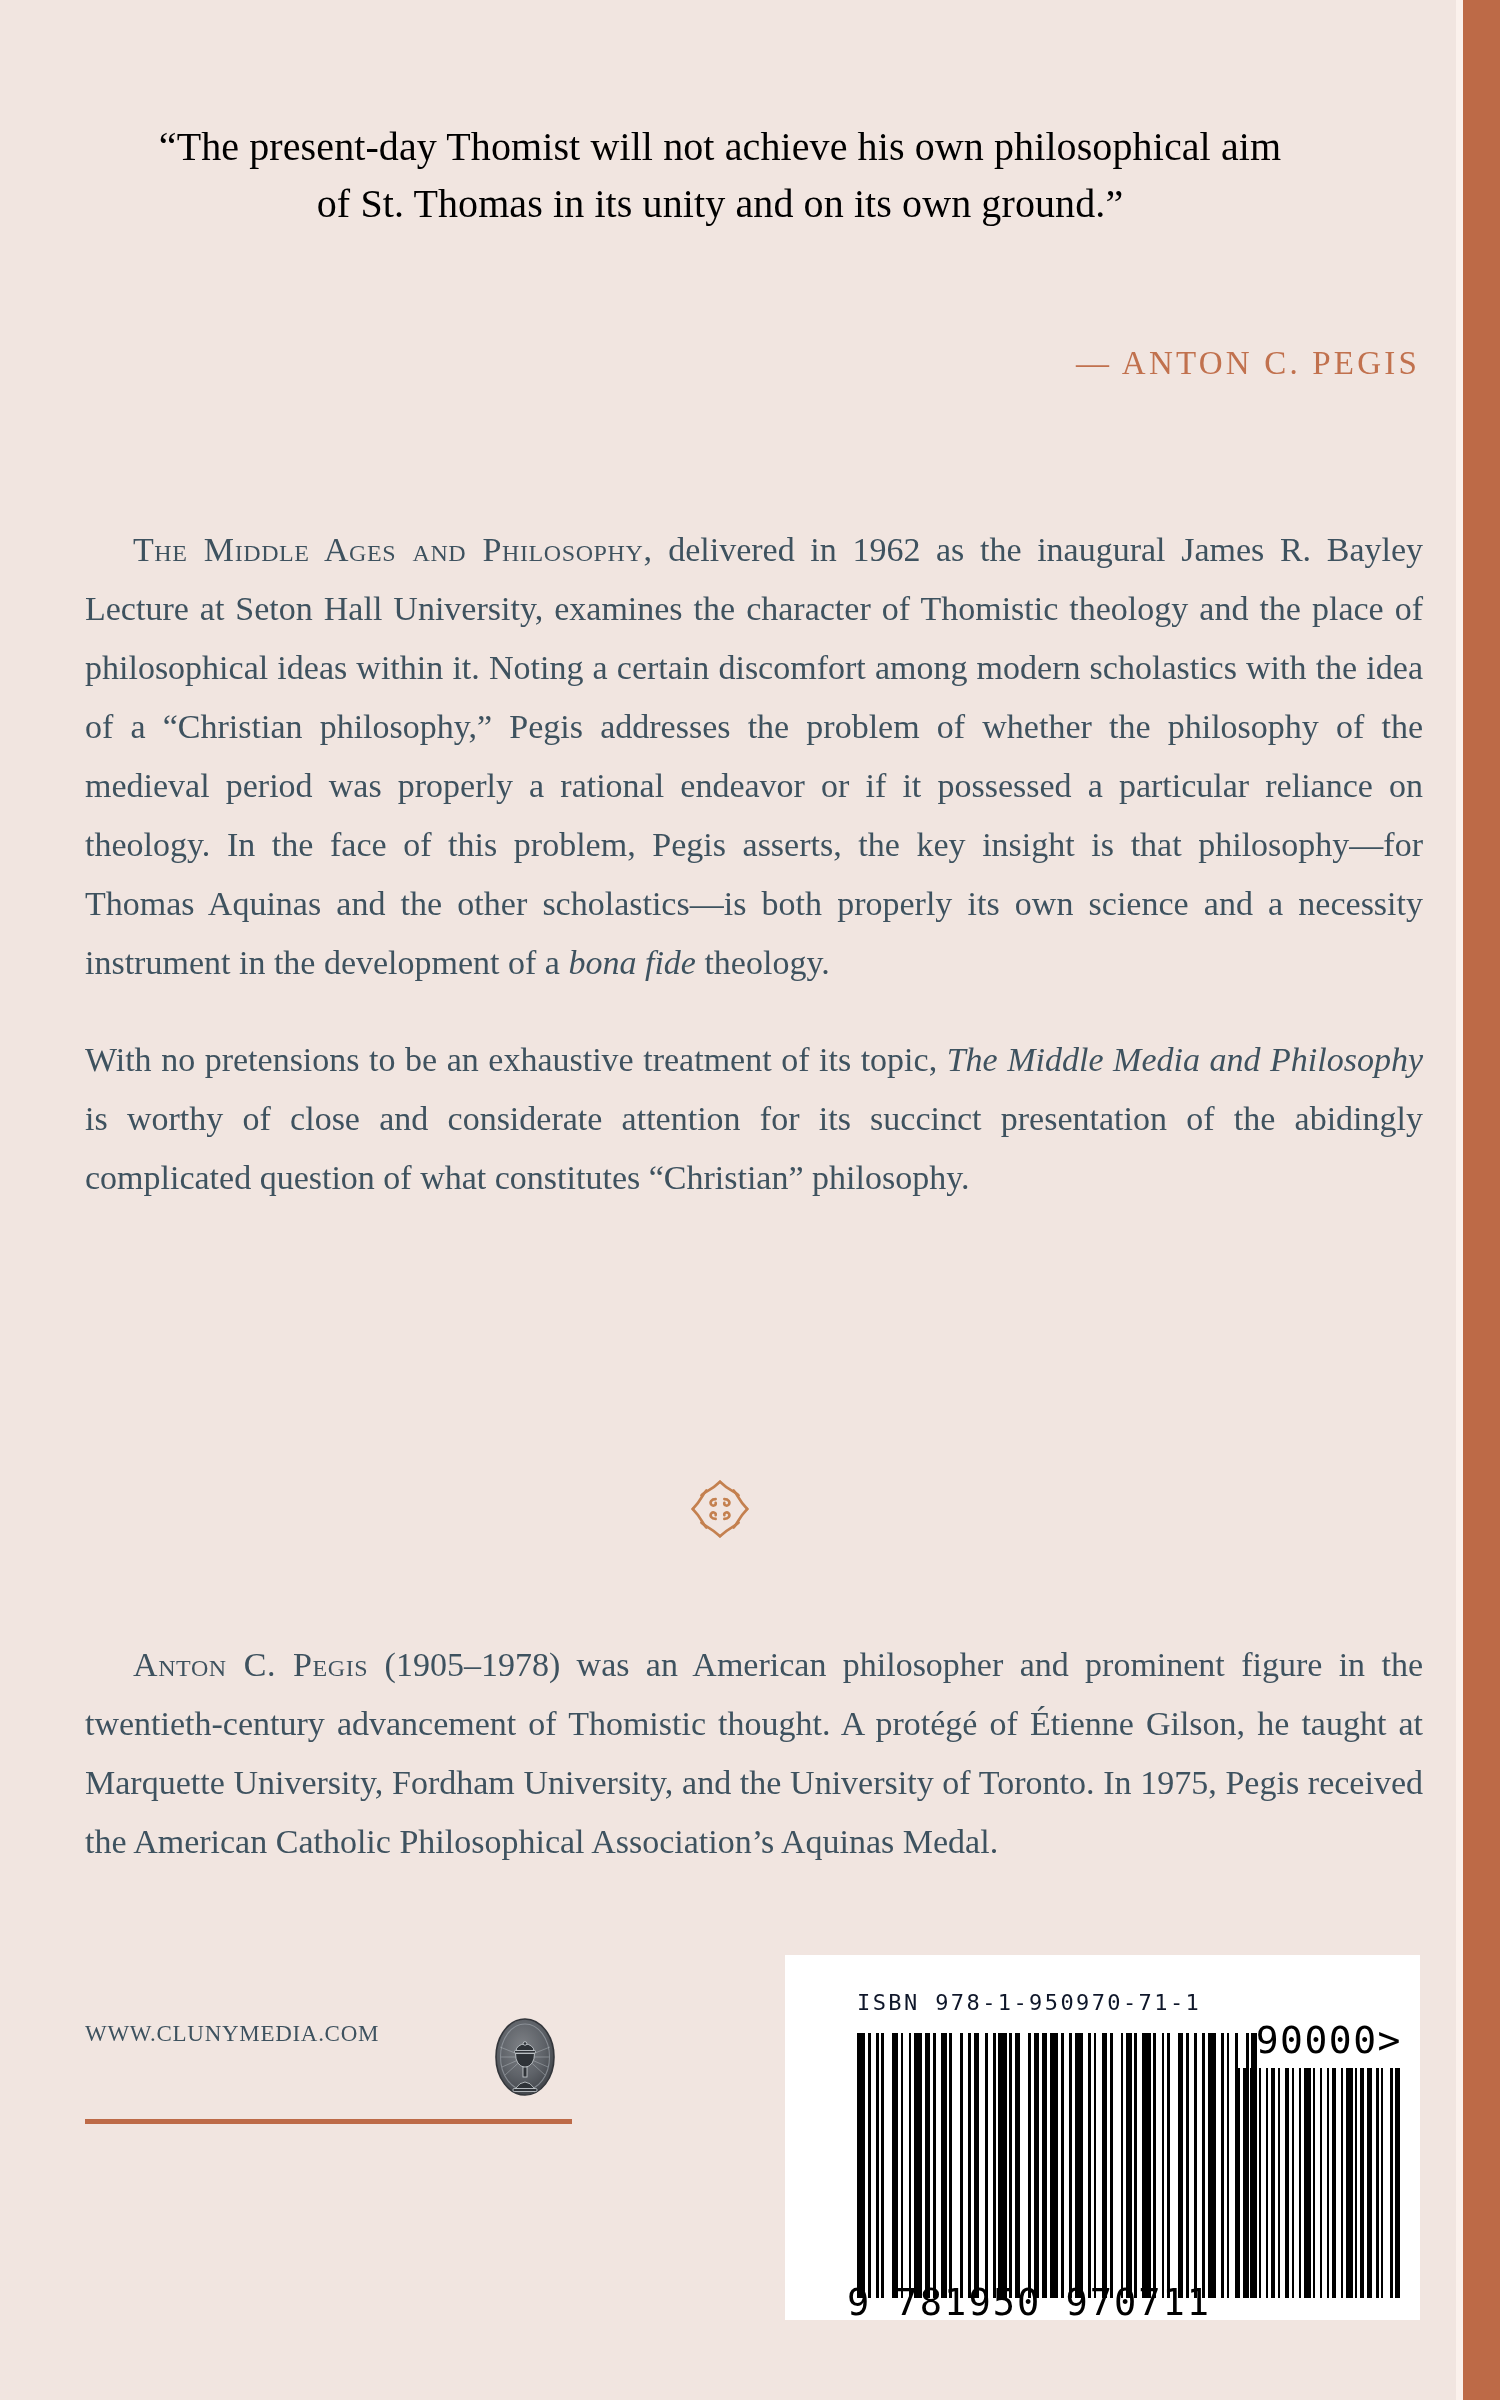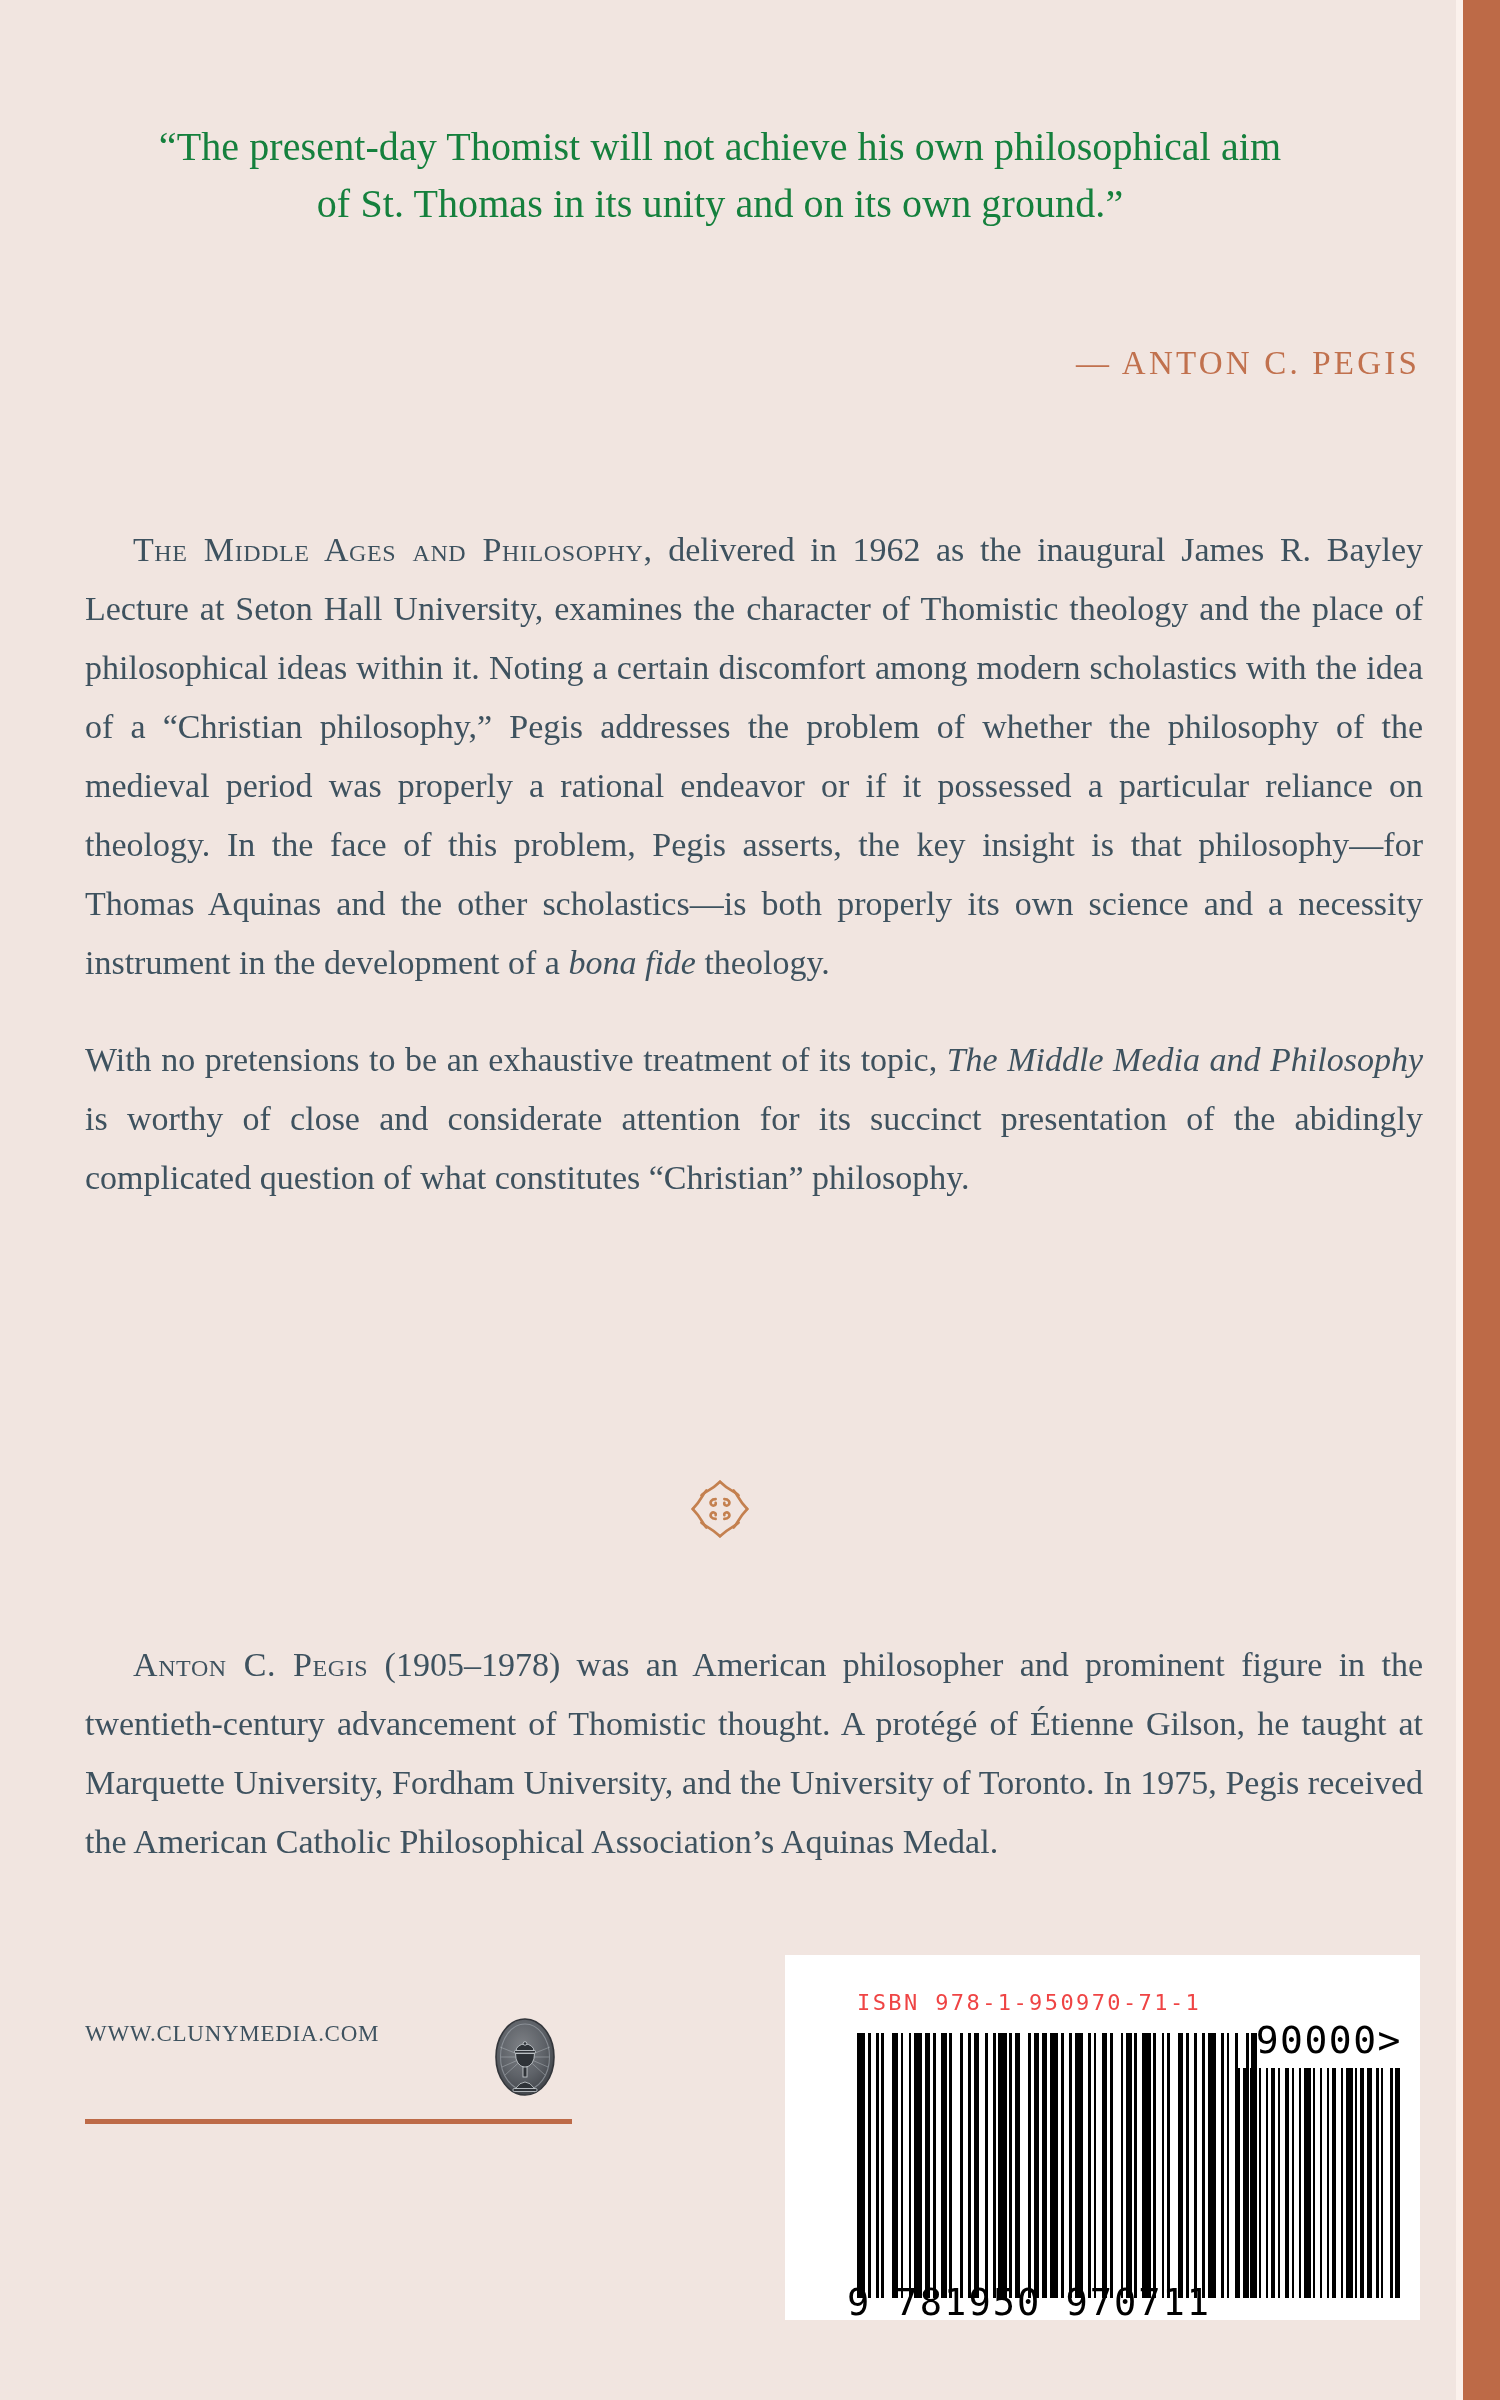--- a/index.html
+++ b/index.html
@@ -39,21 +39,21 @@
   }
 
   
   #quote-block {
     position: absolute;
     left: 0;
     top: 118px;
     width: 1440px;
   }
   .quote-line {
-    color: #15803d;
+    color: #000000;
     font-size: 40px;
     line-height: 57px;
     text-align: center;
     letter-spacing: 0.1px;
     white-space: pre;
   }
   #quote-attribution {
     position: absolute;
     left: 0;
     top: 345px;
@@ -159,21 +159,21 @@
     height: 365px;
     background: #ffffff;
   }
   #barcode-isbn {
     position: absolute;
     left: 72px;
     top: 35px;
     font-family: "DejaVu Sans Mono", "Liberation Mono", monospace;
     font-size: 22px;
     letter-spacing: 2.4px;
-    color: #ef4444;
+    color: #0f172a;
   }
   #barcode-addon-digits {
     position: absolute;
     right: 18px;
     top: 63px;
     font-family: "DejaVu Sans Mono", "Liberation Mono", monospace;
     font-size: 38px;
     letter-spacing: 1.5px;
     color: #000;
   }

